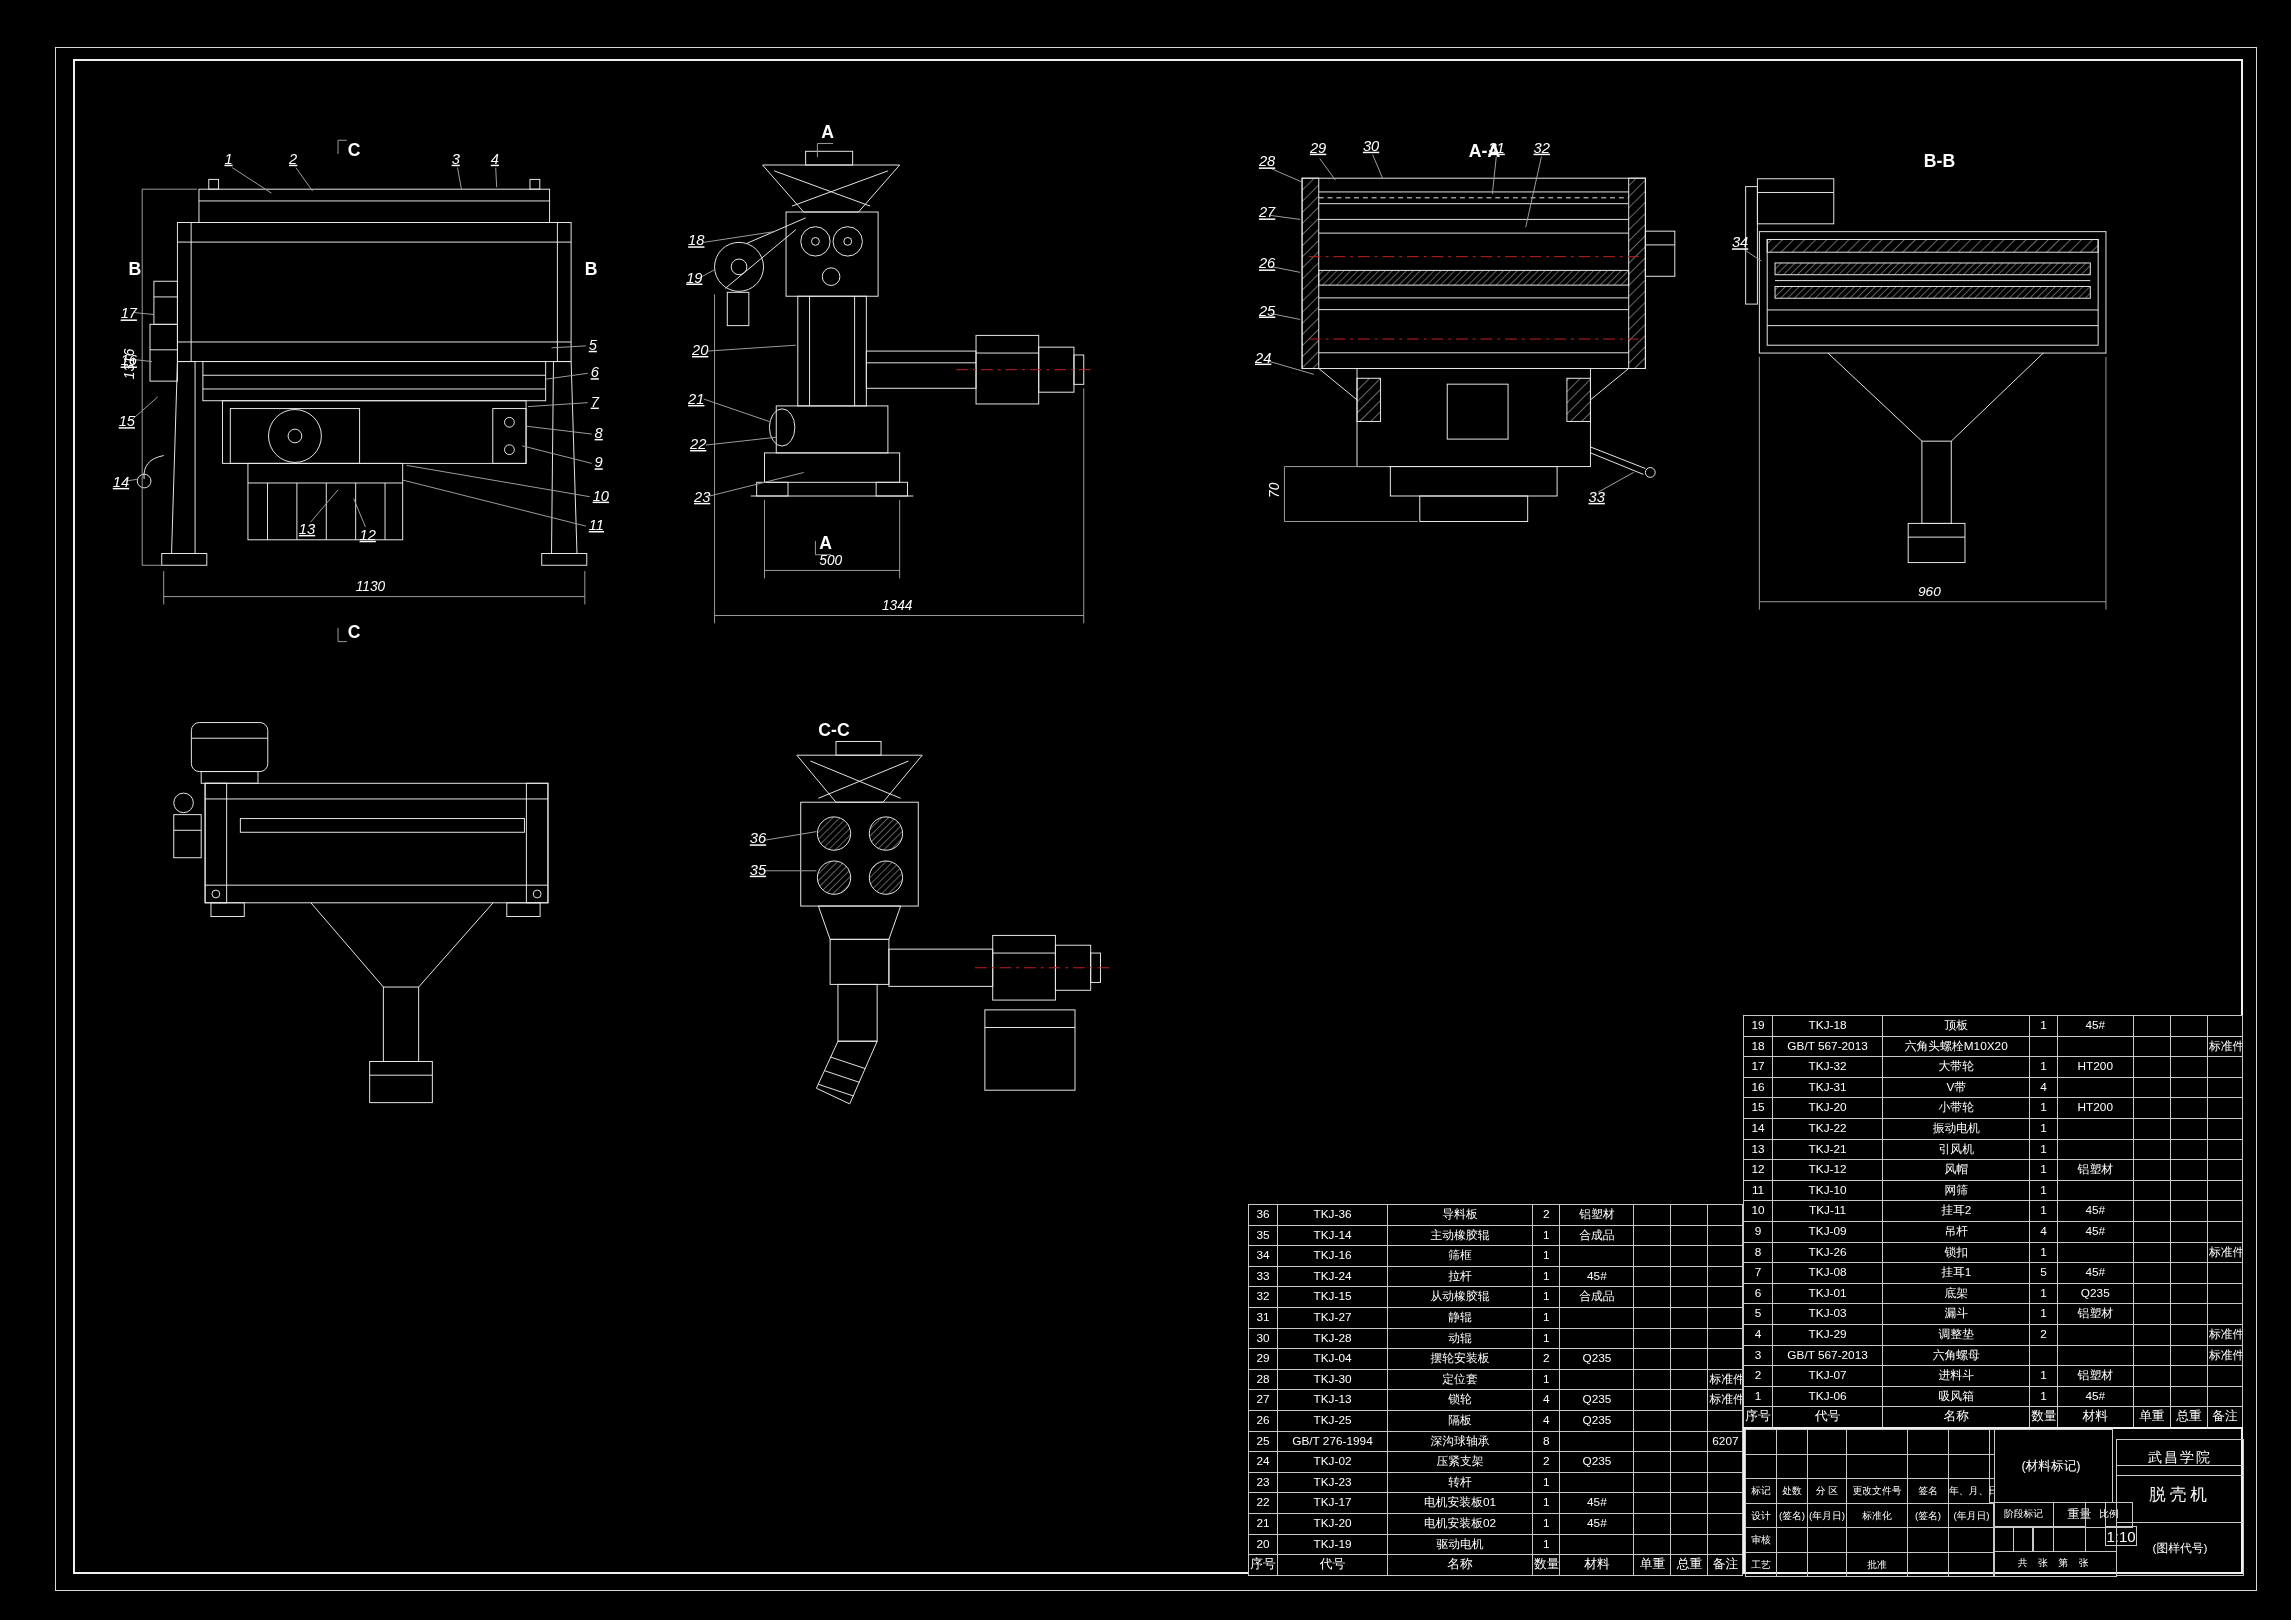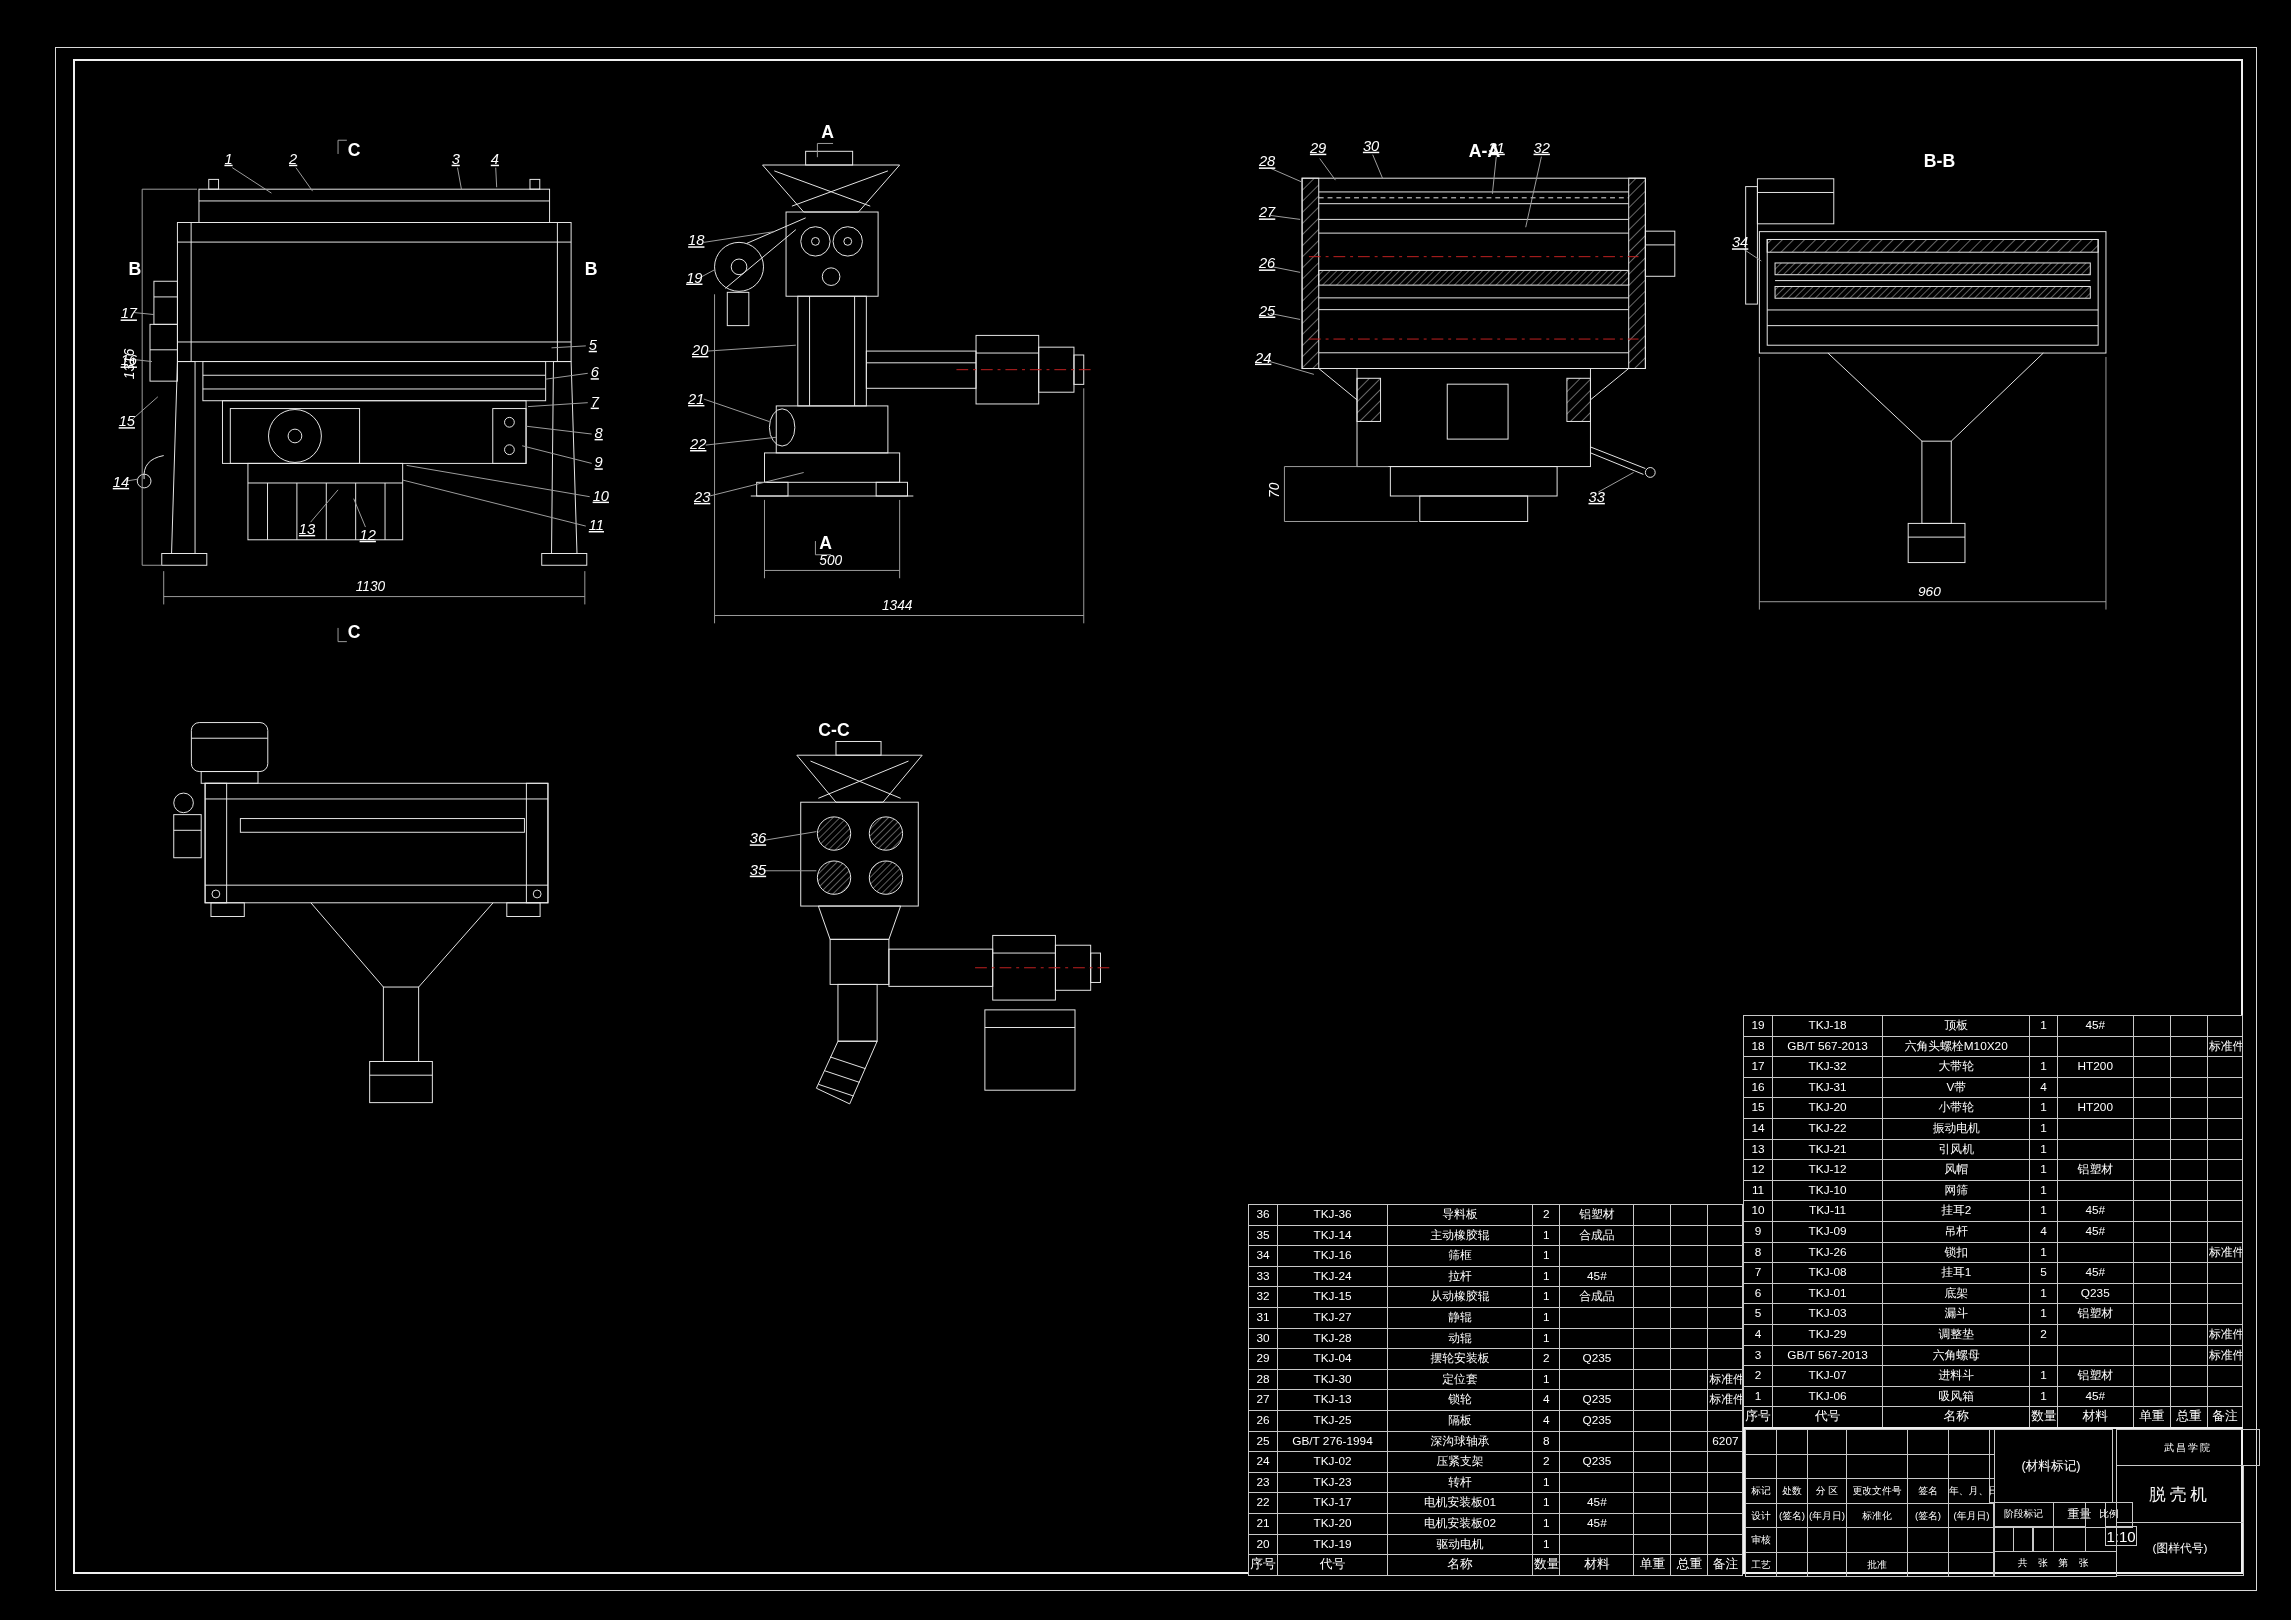--- a/index.html
+++ b/index.html
@@ -839,19 +839,19 @@
     <div class="tb-cell" style="left:244px;top:0;width:124px;height:74px;font-size:12.7px">(材料标记)</div>
     <div class="tb-cell" style="left:248px;top:73px;width:61px;height:25.5px;font-size:9.8px">阶段标记</div>
     <div class="tb-cell" style="left:308px;top:73px;width:53px;height:25.5px;font-size:12px">重量</div>
     <div class="tb-cell" style="left:340px;top:73px;width:48px;height:25.5px;font-size:9.8px">比例</div>
     <div class="tb-cell" style="left:248px;top:97px;width:20.6px;height:25.5px"></div>
     <div class="tb-cell" style="left:268px;top:97px;width:20.6px;height:25.5px"></div>
     <div class="tb-cell" style="left:287px;top:97px;width:21.6px;height:25.5px"></div>
     <div class="tb-cell" style="left:308px;top:97px;width:33px;height:25.5px"></div>
     <div class="tb-cell" style="left:360px;top:97px;width:32px;height:20px;font-size:15px">1:10</div>
     <div class="tb-cell" style="left:248px;top:122px;width:124px;height:25.5px;font-size:9.8px;letter-spacing:3.9px">共 张 第 张</div>
-    <div class="tb-cell" style="left:371px;top:0;width:144px;height:37px;font-size:10px;letter-spacing:2px">武昌学院</div>
+    <div class="tb-cell" style="left:371px;top:10px;width:128px;height:37px;font-size:14px;letter-spacing:2px">武昌学院</div>
     <div class="tb-cell" style="left:371px;top:36px;width:128px;height:58px;font-size:16.7px;letter-spacing:3.9px">脱壳机</div>
     <div class="tb-cell" style="left:371px;top:93px;width:128px;height:54px;font-size:11.8px">(图样代号)</div>
   </div>
 
 </div>
 
 
 </body></html>

